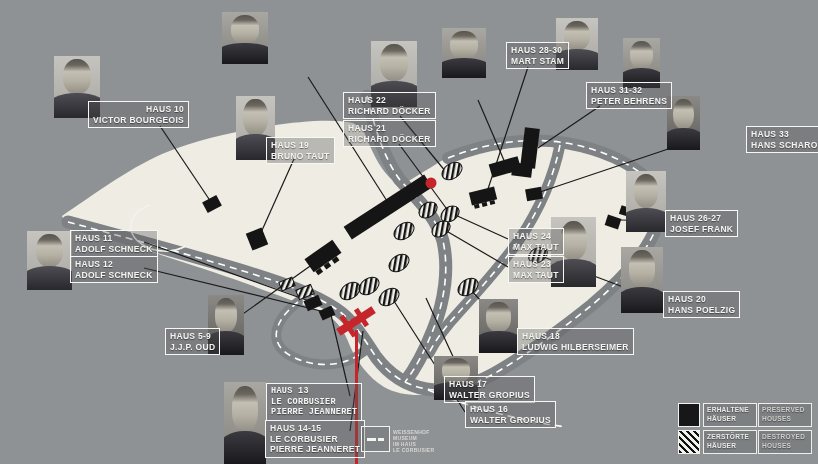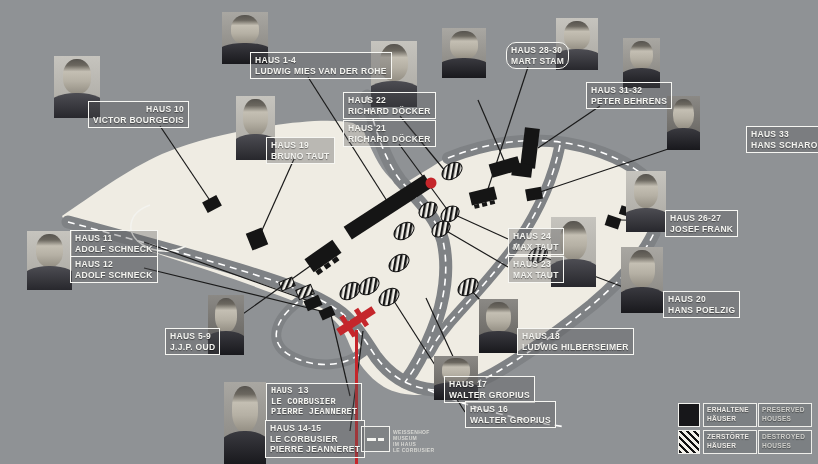--- a/index.html
+++ b/index.html
@@ -232,37 +232,33 @@
   <div class="portrait p-light" style="left:236px;top:96px;width:39px;height:64px;">
       <div class="backdrop"></div>
       <div class="face"></div>
       <div class="torso"></div>
     </div>
 
   <div class="label" style="left:88px;top:101px;text-align:right;">
       <div>HAUS 10</div>
       <div>VICTOR BOURGEOIS</div>
     </div>
-  <div class="label" style="left:250px;top:52px;">
-      <div>HAUS 1-4</div>
-      <div>LUDWIG MIES VAN DER ROHE</div>
-    </div>
   <div class="label" style="left:343px;top:92px;">
       <div>HAUS 22</div>
       <div>RICHARD DÖCKER</div>
     </div>
   <div class="label" style="left:343px;top:120px;">
       <div>HAUS 21</div>
       <div>RICHARD DÖCKER</div>
     </div>
   <div class="label" style="left:266px;top:137px;">
       <div>HAUS 19</div>
       <div>BRUNO TAUT</div>
     </div>
-  <div class="label" style="left:506px;top:42px;border-radius:10px;">
+  <div class="label" style="left:506px;top:42px;">
       <div>HAUS 28-30</div>
       <div>MART STAM</div>
     </div>
   <div class="label" style="left:586px;top:82px;">
       <div>HAUS 31-32</div>
       <div>PETER BEHRENS</div>
     </div>
   <div class="label" style="left:698px;top:126px;margin-left:48px;">
       <div>HAUS 33</div>
       <div>HANS SCHAROUN</div>

